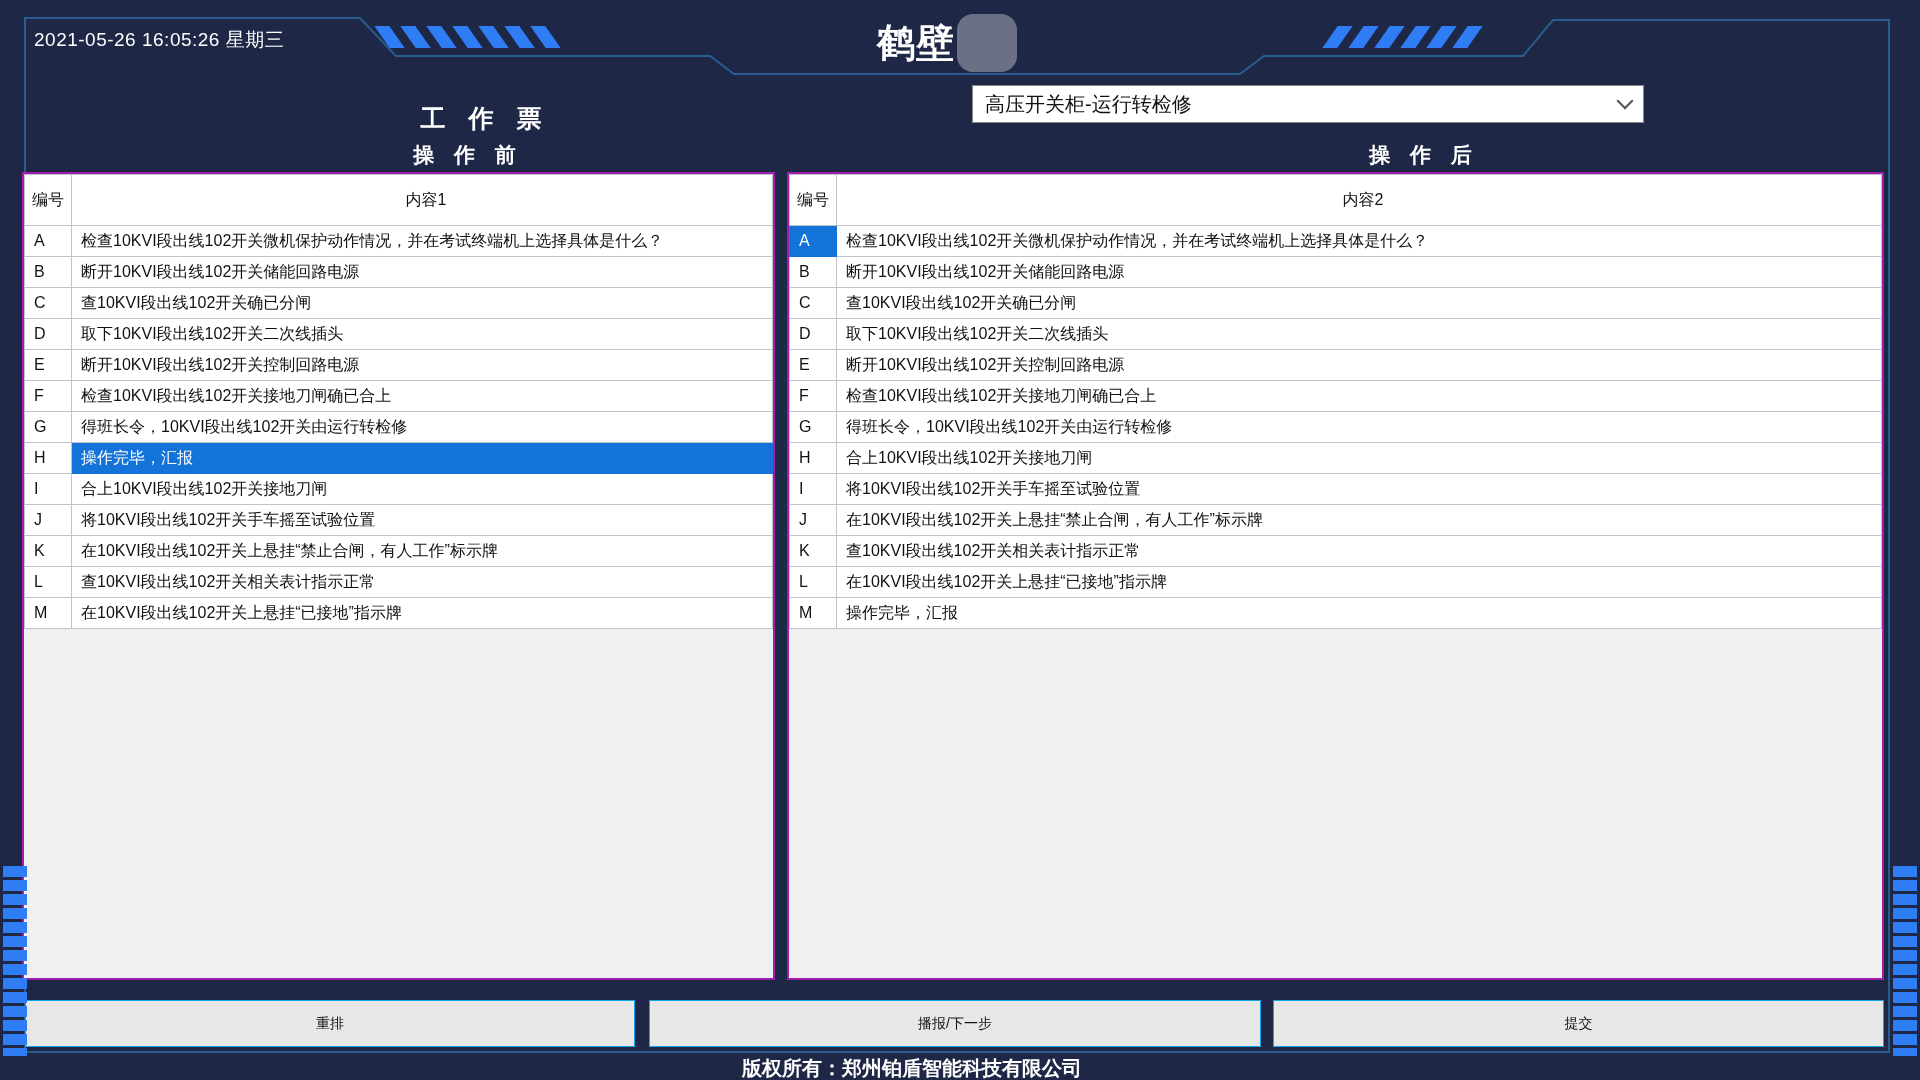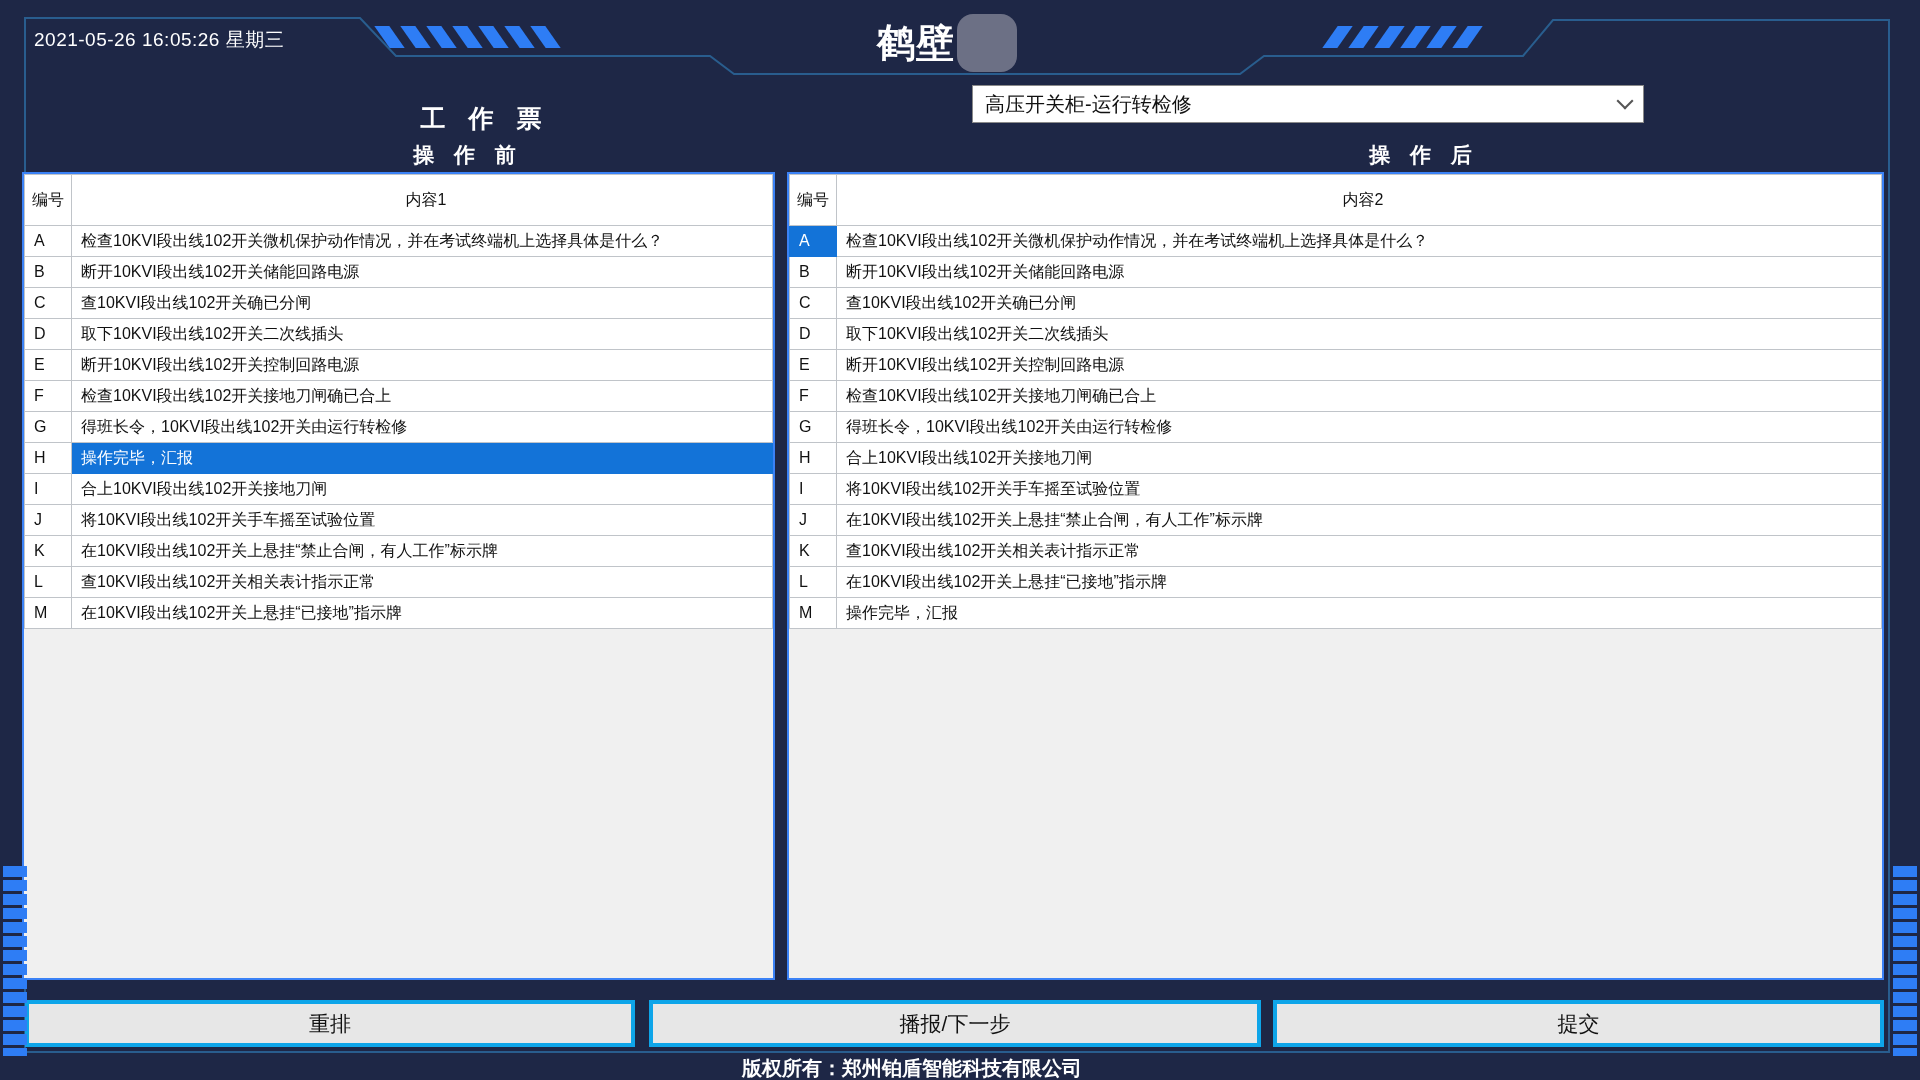--- a/index.html
+++ b/index.html
@@ -27,35 +27,35 @@
                  font-size:21px;font-weight:bold;letter-spacing:7px;}
   .section-label.before{left:338px;}
   .section-label.after{left:1294px;}
   .dropdown{position:absolute;left:972px;top:85px;width:672px;height:38px;background:#fff;
             border:1px solid #8a8a8a;box-sizing:border-box;display:flex;align-items:center;
             padding:0 12px;font-size:20px;color:#111;cursor:default;}
   .dropdown .val{flex:1;white-space:nowrap;overflow:hidden;}
   .chev{width:10px;height:10px;border-right:2px solid #555;border-bottom:2px solid #555;
         transform:rotate(45deg);margin-top:-6px;flex:0 0 auto;}
   .panel{position:absolute;top:172px;height:808px;background:var(--panel);
-         border:2px solid #3b82f6;box-sizing:border-box;overflow:hidden;}
+         border:2px solid #a21caf;box-sizing:border-box;overflow:hidden;}
   .panel.before{left:22px;width:753px;}
   .panel.after{left:787px;width:1097px;}
   table.ticket{border-collapse:collapse;width:100%;table-layout:fixed;background:var(--panel);}
   .ticket th,.ticket td{border:1px solid var(--grid);background:#fff;color:#111;
                         font-weight:400;vertical-align:middle;}
   .ticket th{height:46px;font-size:16px;}
   .ticket th.no{width:42px;text-align:center;padding:2px;line-height:1.25;}
   .ticket th.content{text-align:center;padding-left:9px;}
   .ticket td{height:28px;font-size:16px;padding-left:9px;text-align:left;white-space:nowrap;
              overflow:hidden;}
   .ticket td.sel{background:var(--sel);color:#fff;border-color:var(--sel);}
   .btn{position:absolute;top:1000px;height:47px;background:var(--btn);
-       border:4px solid #0ea5e9;box-sizing:border-box;display:flex;align-items:center;
-       justify-content:center;font-size:21px;color:#111;cursor:pointer;}
+       border:1px solid #0ea5e9;box-sizing:border-box;display:flex;align-items:center;
+       justify-content:center;font-size:14px;color:#111;cursor:pointer;}
   .btn.reorder{left:25px;width:610px;}
   .btn.broadcast{left:649px;width:612px;}
   .btn.submit{left:1273px;width:611px;}
   .dash-stack{position:absolute;top:866px;width:24px;height:190px;
     background:repeating-linear-gradient(180deg,var(--accent) 0 11px,transparent 11px 14px);}
   .dash-stack.left{left:3px;}
   .dash-stack.right{left:1893px;}
   .footer{position:absolute;left:912px;top:1055px;transform:translateX(-50%);
           color:#fff;font-size:20px;font-weight:bold;white-space:nowrap;}
 </style>

